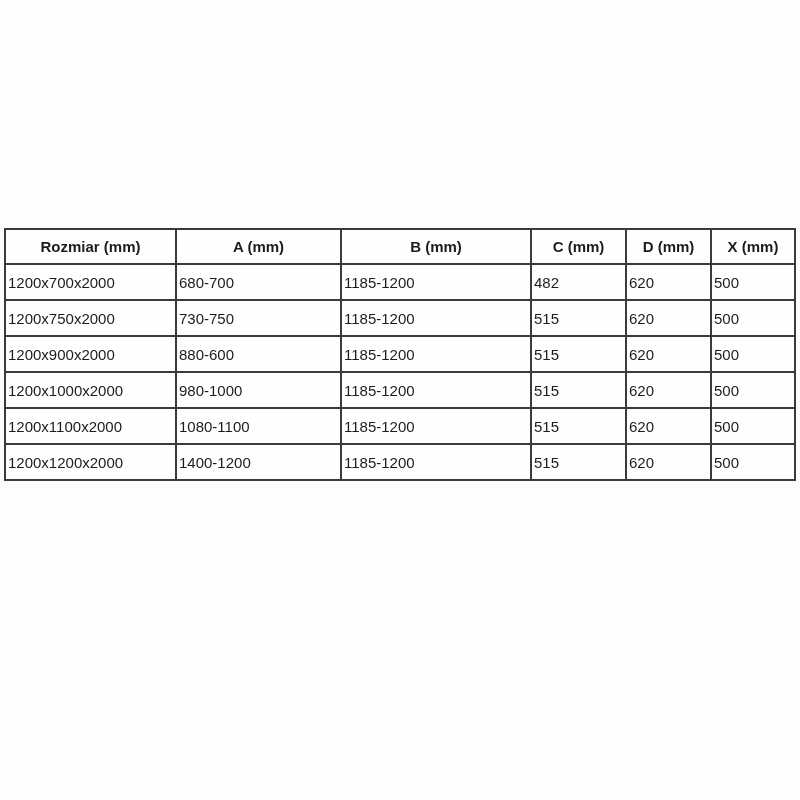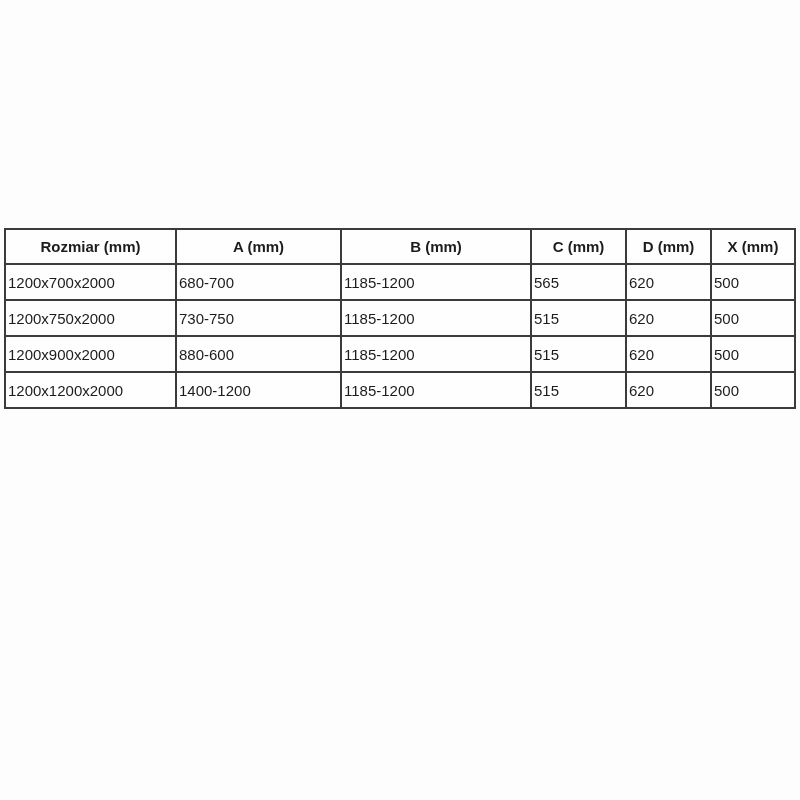--- a/index.html
+++ b/index.html
@@ -74,41 +74,57 @@
         <th>C (mm)</th>
         <th>D (mm)</th>
         <th>X (mm)</th>
       </tr>
     </thead>
     <tbody>
         <tr>
           <td>1200x700x2000</td>
           <td>680-700</td>
           <td>1185-1200</td>
-          <td>565</td>
+          <td>482</td>
           <td>620</td>
           <td>500</td>
         </tr>
         <tr>
           <td>1200x750x2000</td>
           <td>730-750</td>
           <td>1185-1200</td>
           <td>515</td>
           <td>620</td>
           <td>500</td>
         </tr>
         <tr>
           <td>1200x900x2000</td>
           <td>880-600</td>
           <td>1185-1200</td>
           <td>515</td>
           <td>620</td>
           <td>500</td>
         </tr>
         <tr>
+          <td>1200x1000x2000</td>
+          <td>980-1000</td>
+          <td>1185-1200</td>
+          <td>515</td>
+          <td>620</td>
+          <td>500</td>
+        </tr>
+        <tr>
+          <td>1200x1100x2000</td>
+          <td>1080-1100</td>
+          <td>1185-1200</td>
+          <td>515</td>
+          <td>620</td>
+          <td>500</td>
+        </tr>
+        <tr>
           <td>1200x1200x2000</td>
           <td>1400-1200</td>
           <td>1185-1200</td>
           <td>515</td>
           <td>620</td>
           <td>500</td>
         </tr>
       </tbody>
   </table>
 </div>

